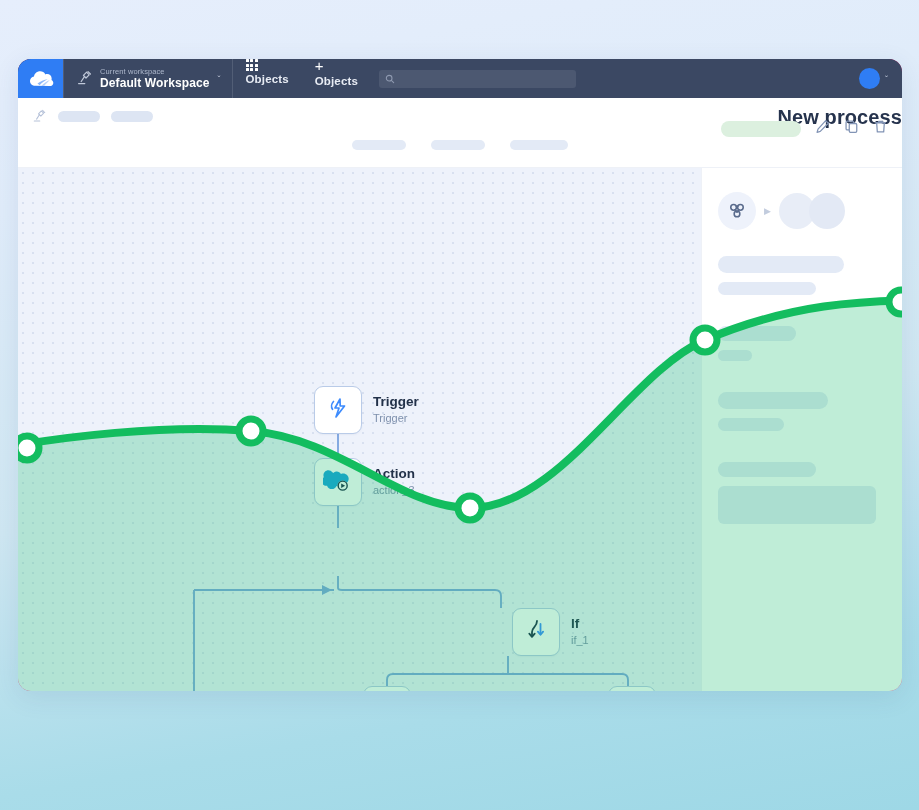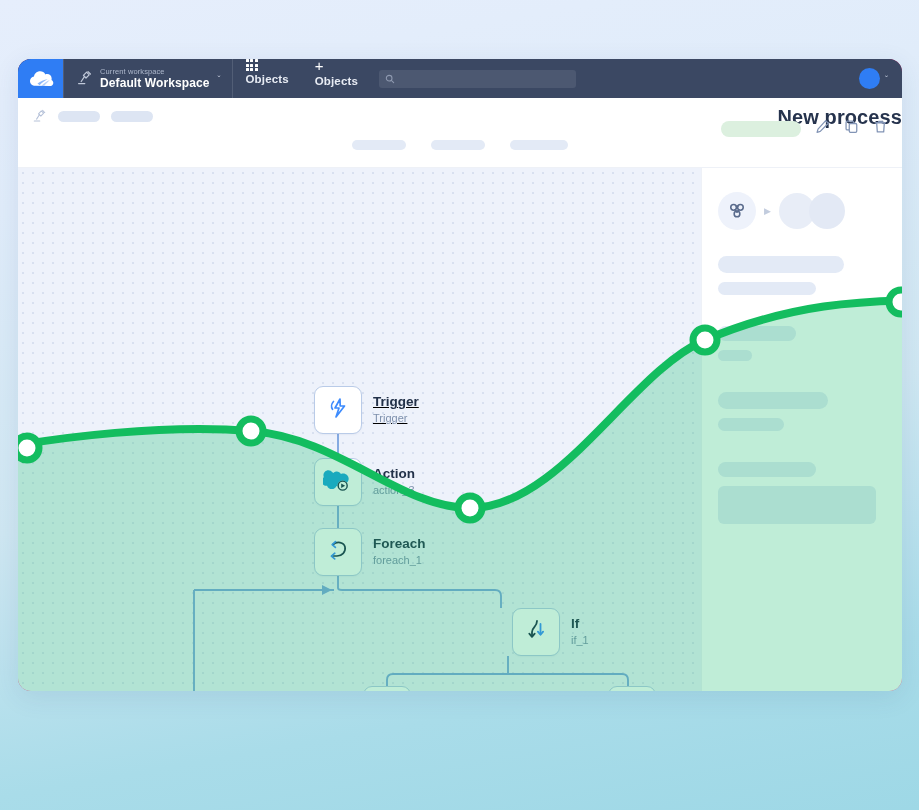--- a/index.html
+++ b/index.html
@@ -351,21 +351,21 @@
             <path d="M369 566 V574 Q369 580 375 580 H487 Q493 580 493 586 V606 Q493 612 487 612 H326"></path>
 
             <path d="M610 566 V574 Q610 580 604 580 H499"></path>
 
             <path d="M320 612 V630"></path>
           </g>
 
           <path d="M304 417 L314 422 L304 427 Z" fill="#7fa6e0"></path>
         </svg>
 
-        <div class="node" style="left:296px; top:218px;text-decoration:underline;">
+        <div class="node" style="left:296px; top:218px;">
           <div class="node-box">
             <span>
               <svg width="26" height="26" viewBox="0 0 26 26">
                 <path d="M8.5 6.5c-2 2 -2.6 5.4 -1 7.8" fill="none" stroke="#3d8bfd" stroke-width="1.7" stroke-linecap="round"></path>
                 <path d="M15 4 L10 13 h4 l-3 9 8.5 -11 H15.2z" fill="none" stroke="#3d8bfd" stroke-width="1.7" stroke-linejoin="round"></path>
               </svg>
             </span>
           </div>
           <div class="node-text">
             <span class="node-title">Trigger</span>
@@ -383,35 +383,20 @@
                 <path d="M19.4 16.6 L23.6 19 L19.4 21.4 Z" fill="#1a2b45"></path>
               </svg>
             </span>
           </div>
           <div class="node-text">
             <span class="node-title">Action</span>
             <span class="node-sub">action_3</span>
           </div>
         </div>
 
-        <div class="node" style="left:296px; top:360px;">
-          <div class="node-box">
-            <span>
-              <svg width="28" height="26" viewBox="0 0 28 26">
-                <path d="M9 7.5 C13 4 20 5 21 10 C22 15 18 19 13 19 H8" fill="none" stroke="#1a2b45" stroke-width="1.7" stroke-linecap="round"></path>
-                <path d="M11.5 4.6 L8.2 7.6 L11.4 10.4" fill="none" stroke="#3d8bfd" stroke-width="1.7" stroke-linecap="round" stroke-linejoin="round"></path>
-                <path d="M10.8 16.2 L7.4 19.1 L10.7 21.9" fill="none" stroke="#3d8bfd" stroke-width="1.7" stroke-linecap="round" stroke-linejoin="round"></path>
-              </svg>
-            </span>
-          </div>
-          <div class="node-text">
-            <span class="node-title">Foreach</span>
-            <span class="node-sub">foreach_1</span>
-          </div>
-        </div>
 
         <div class="node" style="left:466px; top:440px;margin-left:28px;">
           <div class="node-box">
             <span>
               <svg width="26" height="26" viewBox="0 0 26 26">
                 <path d="M14 4 C14 10 9 10 9 15 V19" fill="none" stroke="#1a2b45" stroke-width="1.8" stroke-linecap="round"></path>
                 <path d="M6.3 16.7 L9 19.8 L11.7 16.7" fill="none" stroke="#1a2b45" stroke-width="1.8" stroke-linecap="round" stroke-linejoin="round"></path>
                 <path d="M17.5 7 V17" fill="none" stroke="#3d8bfd" stroke-width="1.8" stroke-linecap="round"></path>
                 <path d="M14.9 14.6 L17.5 17.8 L20.1 14.6" fill="none" stroke="#3d8bfd" stroke-width="1.8" stroke-linecap="round" stroke-linejoin="round"></path>
               </svg>

